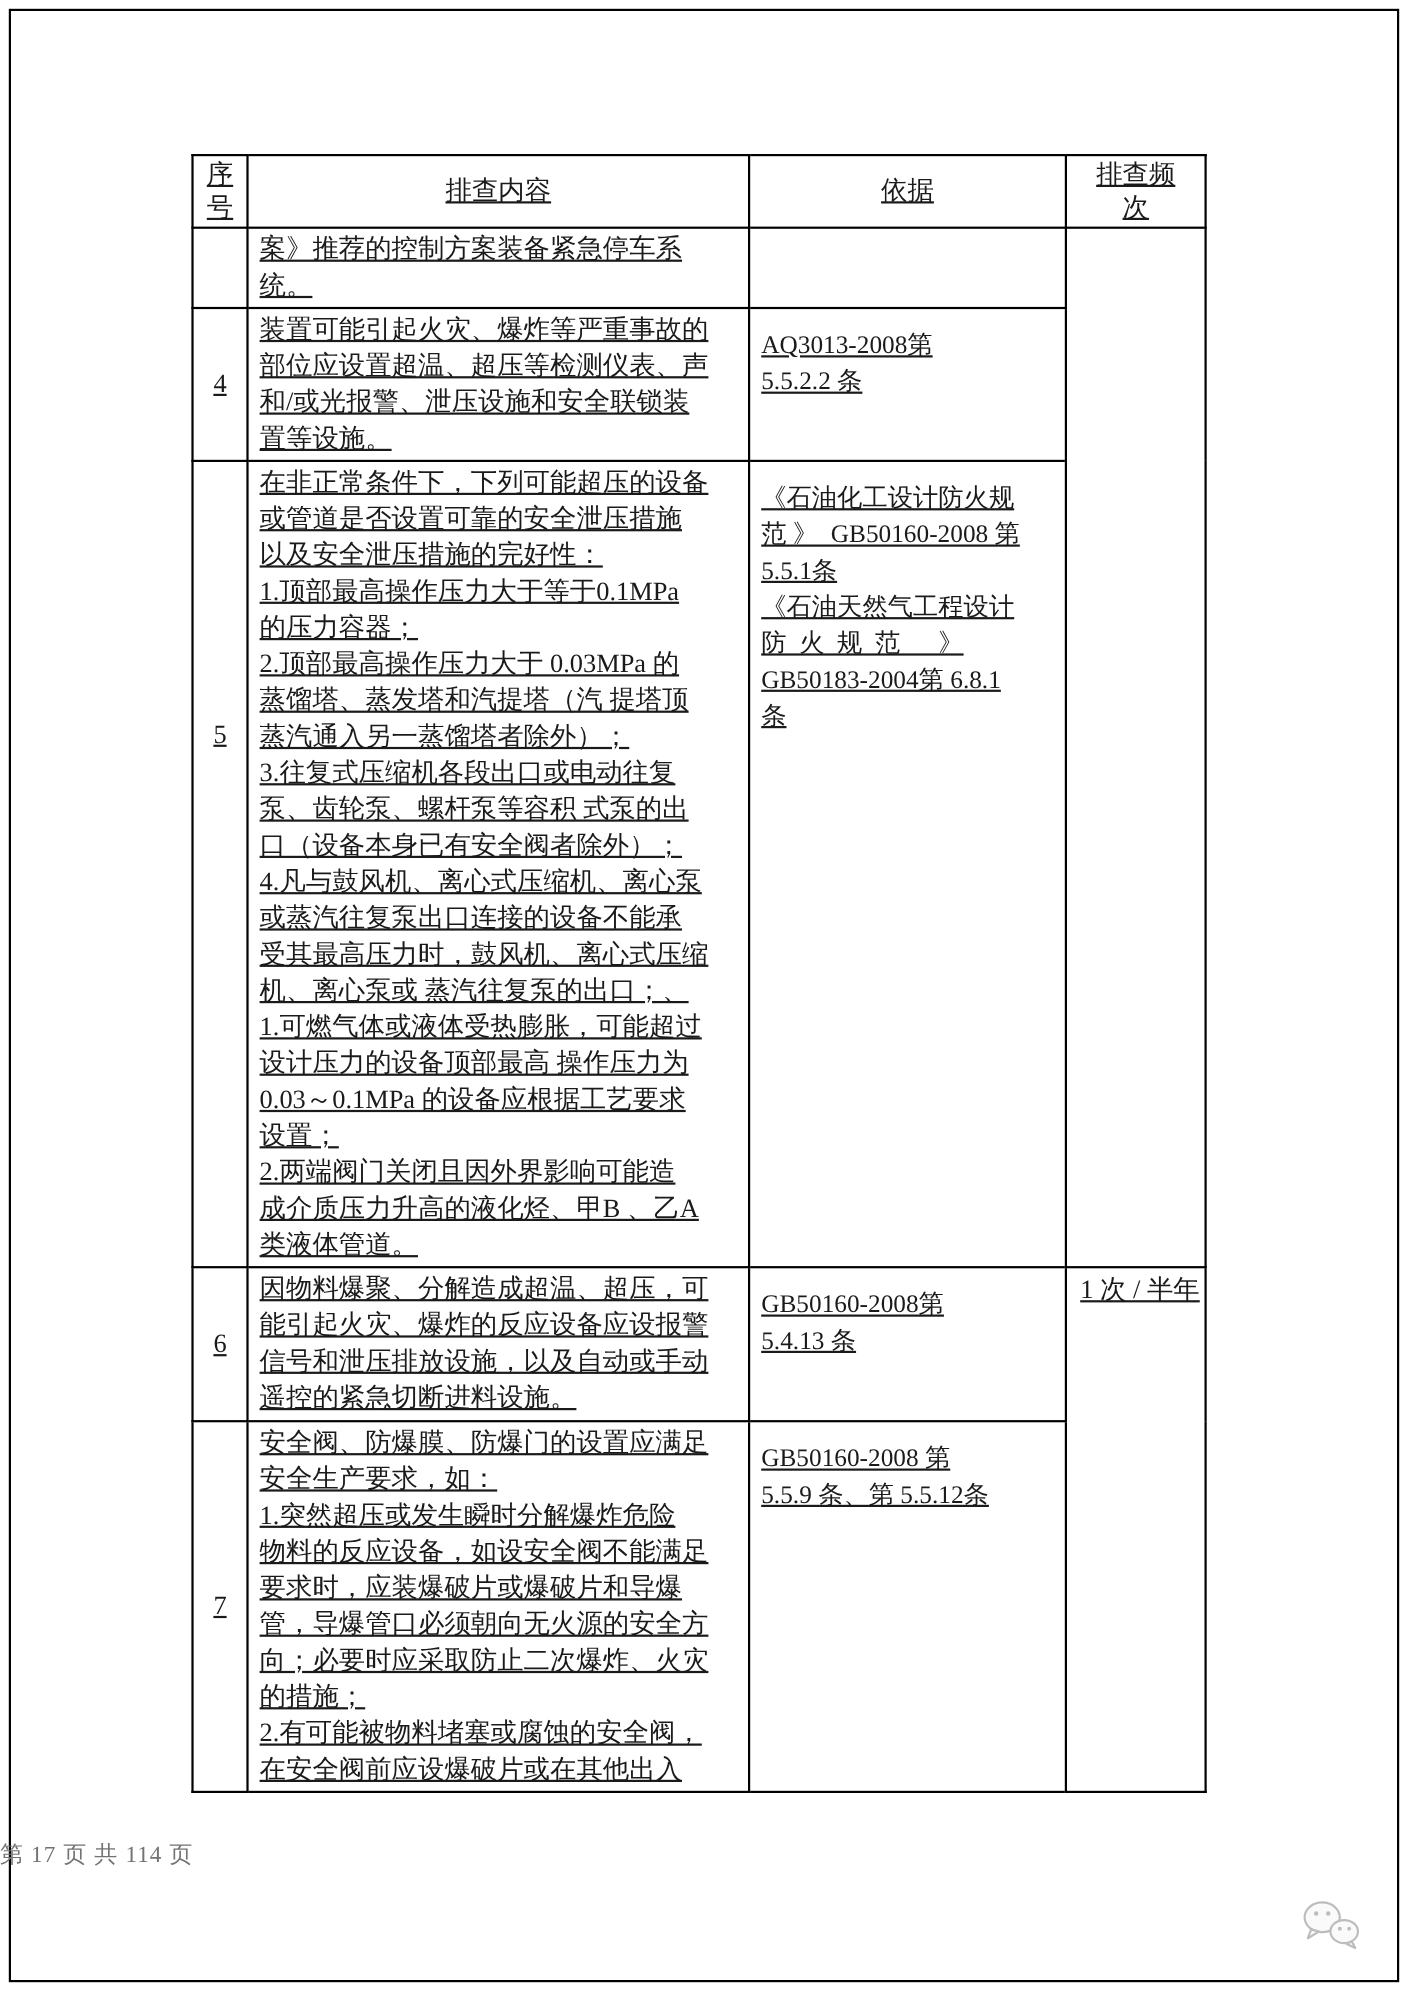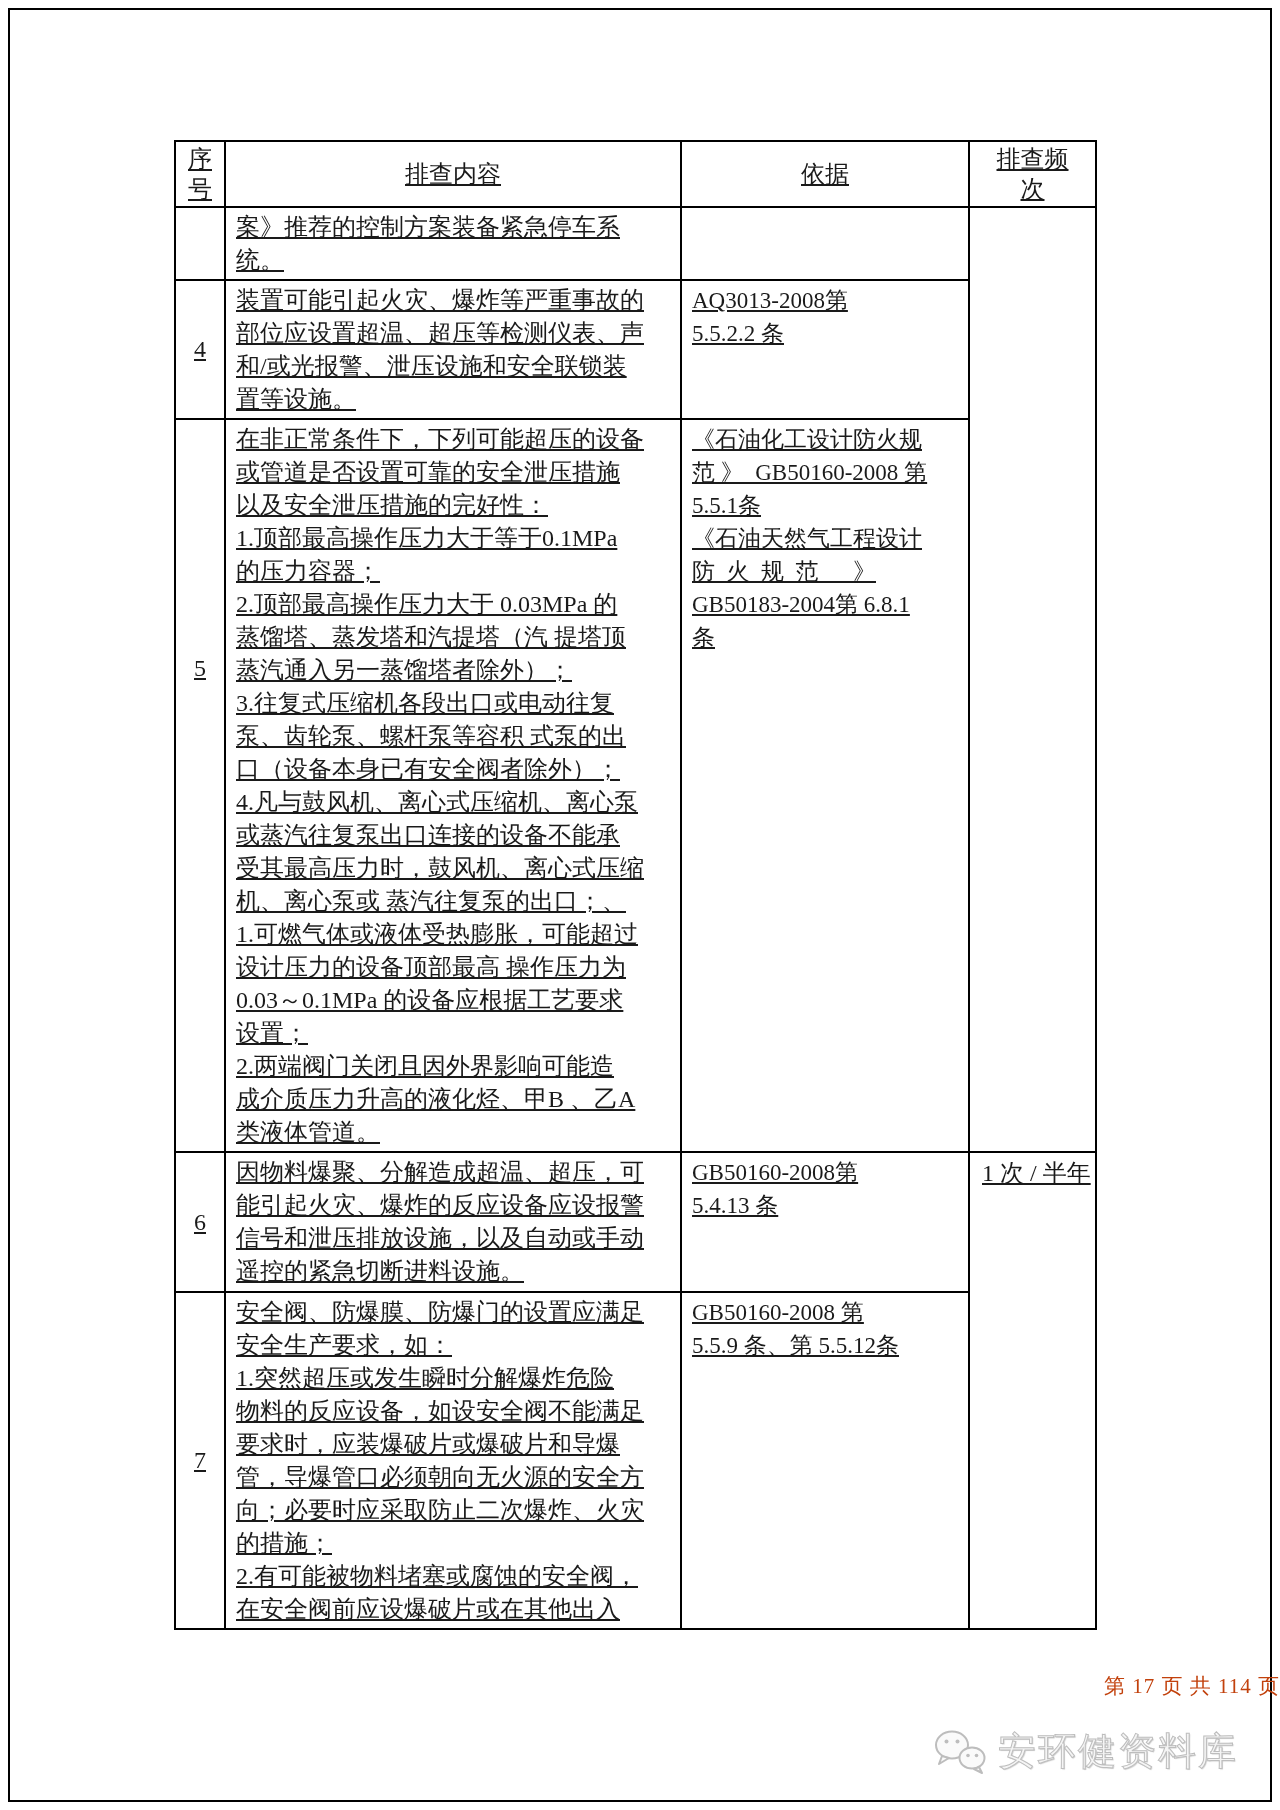--- a/index.html
+++ b/index.html
@@ -33,25 +33,25 @@
   col.c-freq{width:127px;}
   tr.h-row{height:65px;}
   tr.r-cont{height:67px;}
   tr.r-4{height:135px;}
   tr.r-5{height:733px;}
   tr.r-6{height:140px;}
   tr.r-7{height:333px;}
   td.seq{text-align:center;vertical-align:middle;padding:0 2px;}
   td.seq-5{vertical-align:top;padding-top:232px;}
   td.content,td.basis,td.freq{white-space:pre-wrap;word-break:break-all;}
-  td.basis{font-size:23px;padding:3px 4px 2px 10px;}
+  td.basis{font-size:23px;padding:16px 4px 2px 10px;}
   td.freq{padding:4px 2px 2px 12px;}
   .footer{
     position:absolute;left:0;top:1672px;width:100%;
-    text-align:right;font-size:21px;letter-spacing:1px;color:#c2410c;
+    text-align:left;font-size:21px;letter-spacing:1px;color:#737373;
   }
   .watermark{
     position:absolute;right:42px;top:1726px;
     display:flex;align-items:center;gap:10px;
   }
   .watermark .wm-text{
     font-size:38px;letter-spacing:2px;
     color:#f5f5f5;-webkit-text-stroke:1px #bdbdbd;
     text-shadow:1px 1px 1px #cfcfcf;
   }
@@ -159,14 +159,13 @@
   <svg width="56" height="48" viewBox="0 0 56 48" aria-hidden="true">
     <ellipse cx="20" cy="17" rx="16" ry="13.5" fill="#fafafa" stroke="#bdbdbd" stroke-width="2"></ellipse>
     <path d="M10 28 L7 36 L17 30 Z" fill="#fafafa" stroke="#bdbdbd" stroke-width="2" stroke-linejoin="round"></path>
     <circle cx="14.5" cy="13.5" r="2" fill="#bdbdbd"></circle>
     <circle cx="25.5" cy="13.5" r="2" fill="#bdbdbd"></circle>
     <ellipse cx="40" cy="30" rx="12.5" ry="10.5" fill="#fafafa" stroke="#bdbdbd" stroke-width="2"></ellipse>
     <path d="M47 39 L50 45 L42 41 Z" fill="#fafafa" stroke="#bdbdbd" stroke-width="2" stroke-linejoin="round"></path>
     <circle cx="36" cy="27.5" r="1.8" fill="#bdbdbd"></circle>
     <circle cx="44.5" cy="27.5" r="1.8" fill="#bdbdbd"></circle>
   </svg>
-  <span class="wm-text">安环健资料库</span>
 </div>
 
 </body></html>

